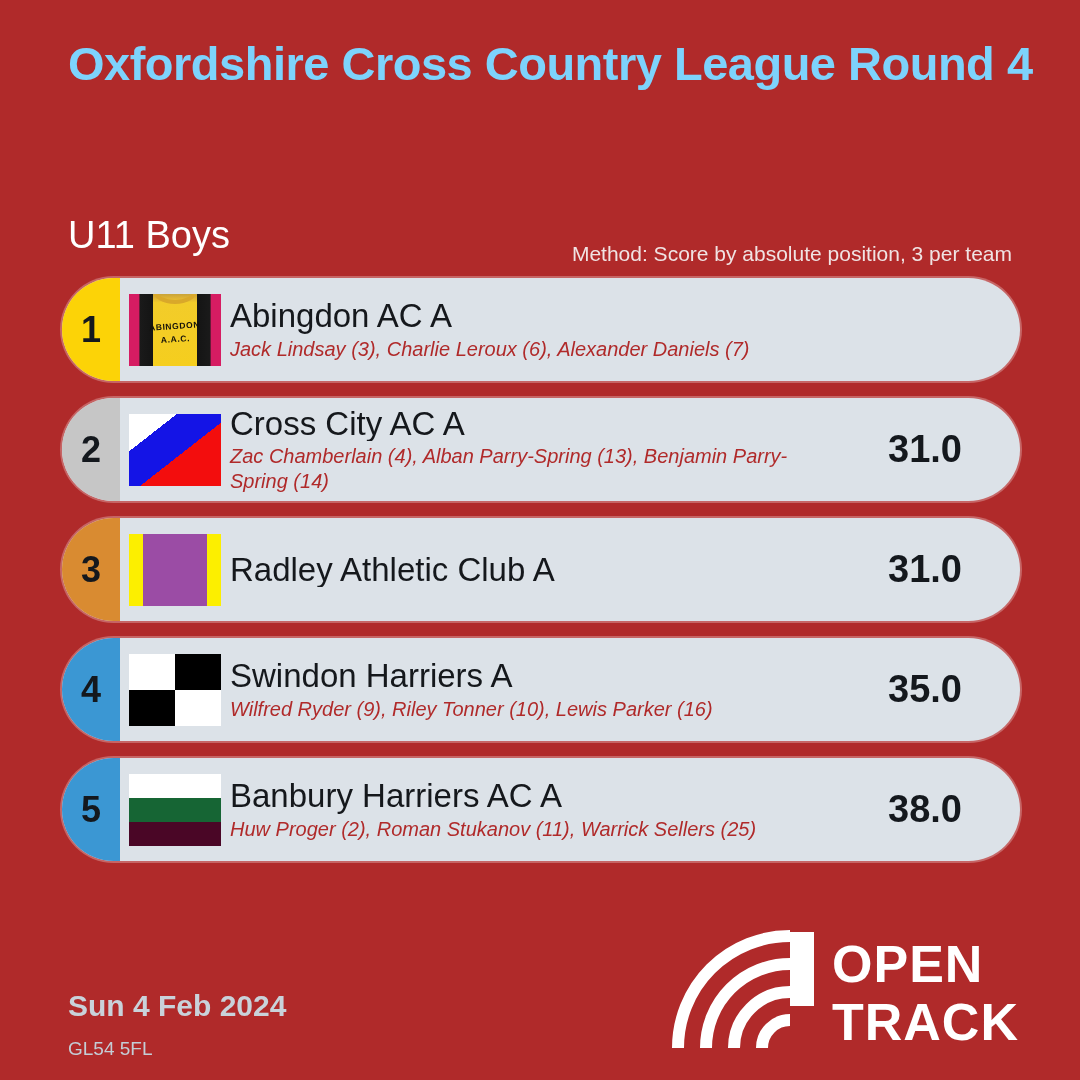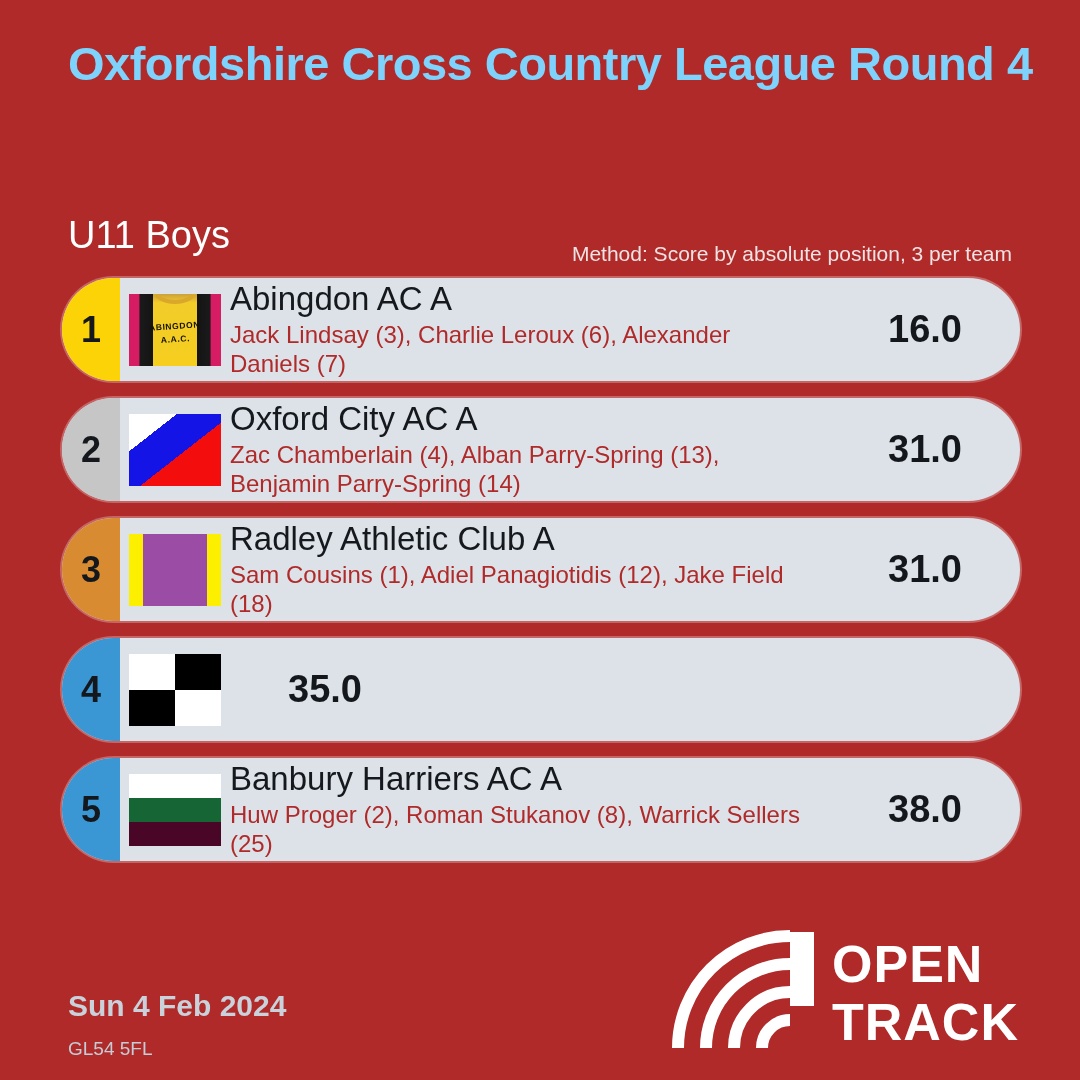--- a/index.html
+++ b/index.html
@@ -96,24 +96,25 @@
     padding-right:14px;
   }
   .team-name {
     font-size:33px;
     color:#15181c;
     line-height:1.08;
     white-space:nowrap;
     overflow:hidden;
   }
   .team-athletes {
-    font-size:24px;
+    font-size:20px;
     color:#B02A2A;
     line-height:1.22;
     margin-top:3px;
+    font-style:italic;
   }
   .score-cell {
     flex:0 0 190px;
     display:flex;
     align-items:center;
     justify-content:center;
     font-size:38px;
     font-weight:bold;
     color:#14181d;
   }
@@ -231,86 +232,88 @@
         <div class="vest-text">
           <span>ABINGDON</span><br>
           <span>A.A.C.</span>
         </div>
       </div>
     </div>
     <div class="team-cell">
       <div class="team-name">Abingdon AC A</div>
       <div class="team-athletes">Jack Lindsay (3), Charlie Leroux (6), Alexander Daniels (7)</div>
     </div>
-    <div class="score-cell">16.0</div>
   </div>
 
   <div class="result-row">
     <div class="rank-badge" style="background:#C6C6C6">
       <span>2</span>
     </div>
     <div class="flag-cell">
       <div class="flag flag-oxfordcity">
         <div class="band-red"></div>
       </div>
     </div>
     <div class="team-cell">
-      <div class="team-name">Oxford City AC A</div>
+      <div class="team-name">Cross City AC A</div>
       <div class="team-athletes">Zac Chamberlain (4), Alban Parry-Spring (13), Benjamin Parry-Spring (14)</div>
     </div>
     <div class="score-cell">31.0</div>
   </div>
 
   <div class="result-row">
     <div class="rank-badge" style="background:#D98B31">
       <span>3</span>
     </div>
     <div class="flag-cell">
       <div class="flag flag-radley">
         <div class="stripe-y"></div>
         <div class="stripe-mid"></div>
         <div class="stripe-y"></div>
       </div>
     </div>
     <div class="team-cell">
       <div class="team-name">Radley Athletic Club A</div>
-      <div class="team-athletes">Sam Cousins (1), Adiel Panagiotidis (12), Jake Field (18)</div>
     </div>
     <div class="score-cell">31.0</div>
   </div>
 
   <div class="result-row">
     <div class="rank-badge" style="background:#3B97D3">
       <span>4</span>
     </div>
     <div class="flag-cell">
       <div class="flag flag-swindon">
         <div class="q q1"></div>
         <div class="q q2"></div>
         <div class="q q3"></div>
         <div class="q q4"></div>
       </div>
     </div>
+    <div class="team-cell">
+      <div class="team-name">Swindon Harriers A</div>
+      <div class="team-athletes">Wilfred Ryder (9), Riley Tonner (10), Lewis Parker (16)</div>
+    </div>
     <div class="score-cell">35.0</div>
   </div>
 
   <div class="result-row">
     <div class="rank-badge" style="background:#3B97D3">
       <span>5</span>
     </div>
     <div class="flag-cell">
       <div class="flag flag-banbury">
         <div class="band band-white"></div>
         <div class="band band-green"></div>
         <div class="band band-maroon"></div>
       </div>
     </div>
     <div class="team-cell">
       <div class="team-name">Banbury Harriers AC A</div>
-      <div class="team-athletes">Huw Proger (2), Roman Stukanov (8), Warrick Sellers (25)</div>
+      <div class="team-athletes">Huw Proger (2), Roman Stukanov (11), Warrick Sellers (25)</div>
     </div>
     <div class="score-cell">38.0</div>
   </div>
 
 </div>
 
 <div id="footer-date">Sun 4 Feb 2024</div>
 <div id="footer-venue">GL54 5FL</div>
 
 <div id="brand-logo">

